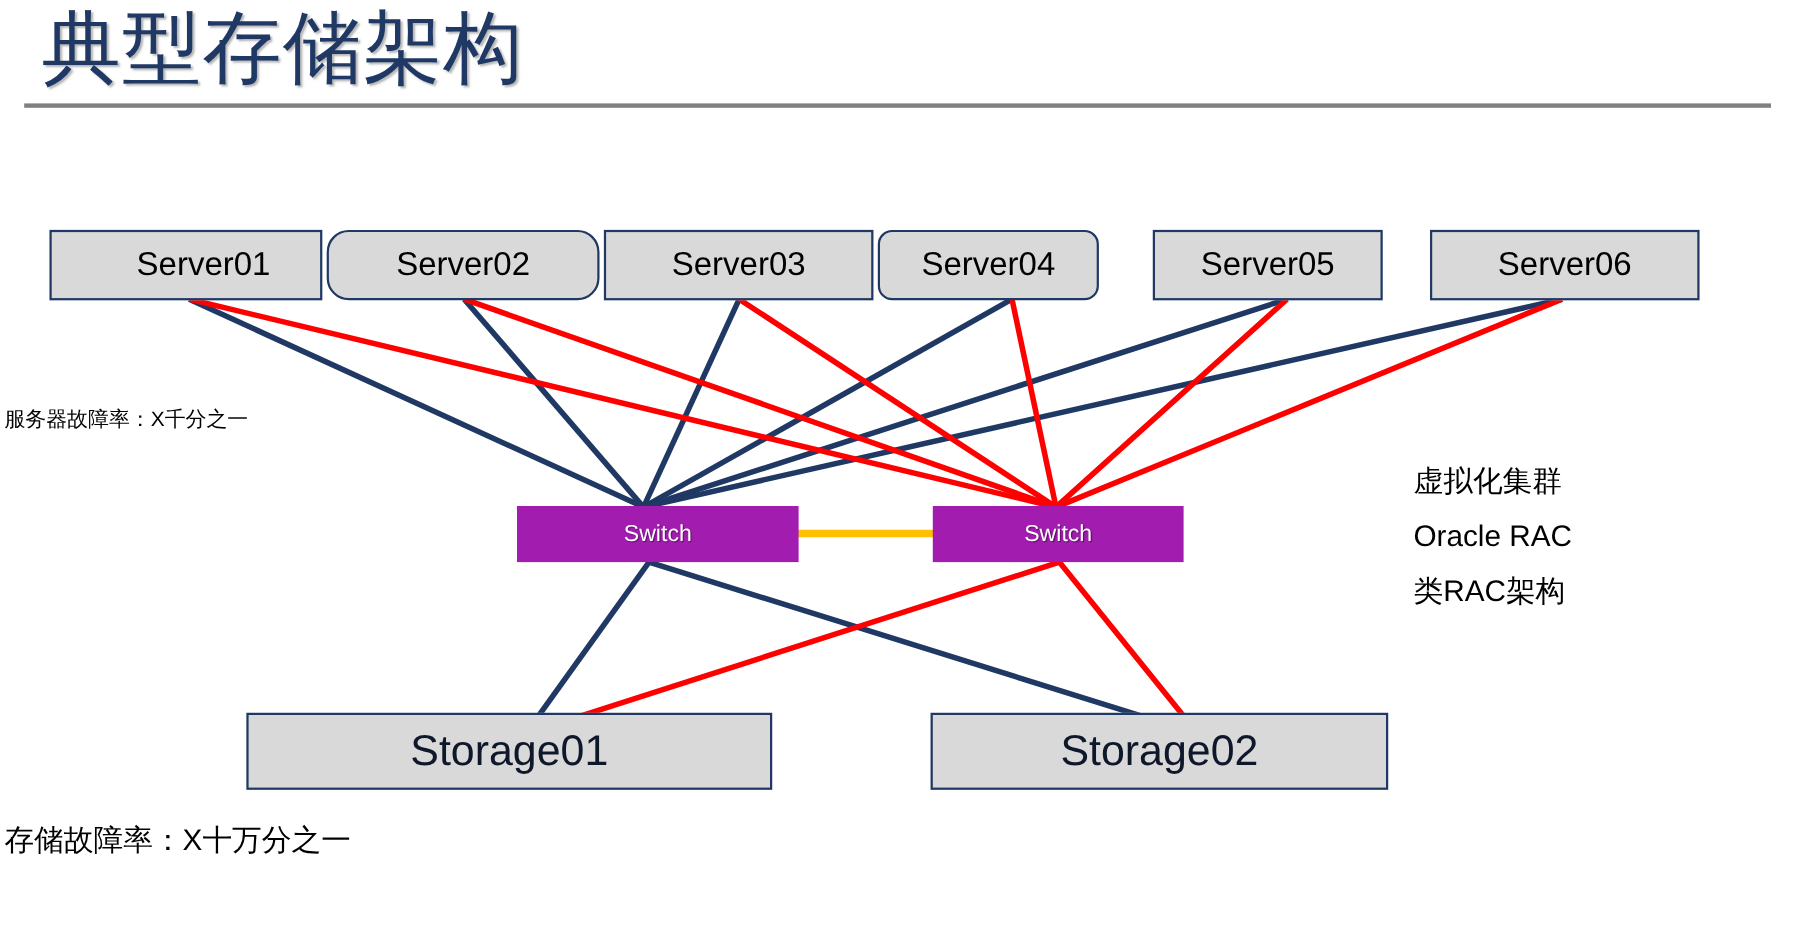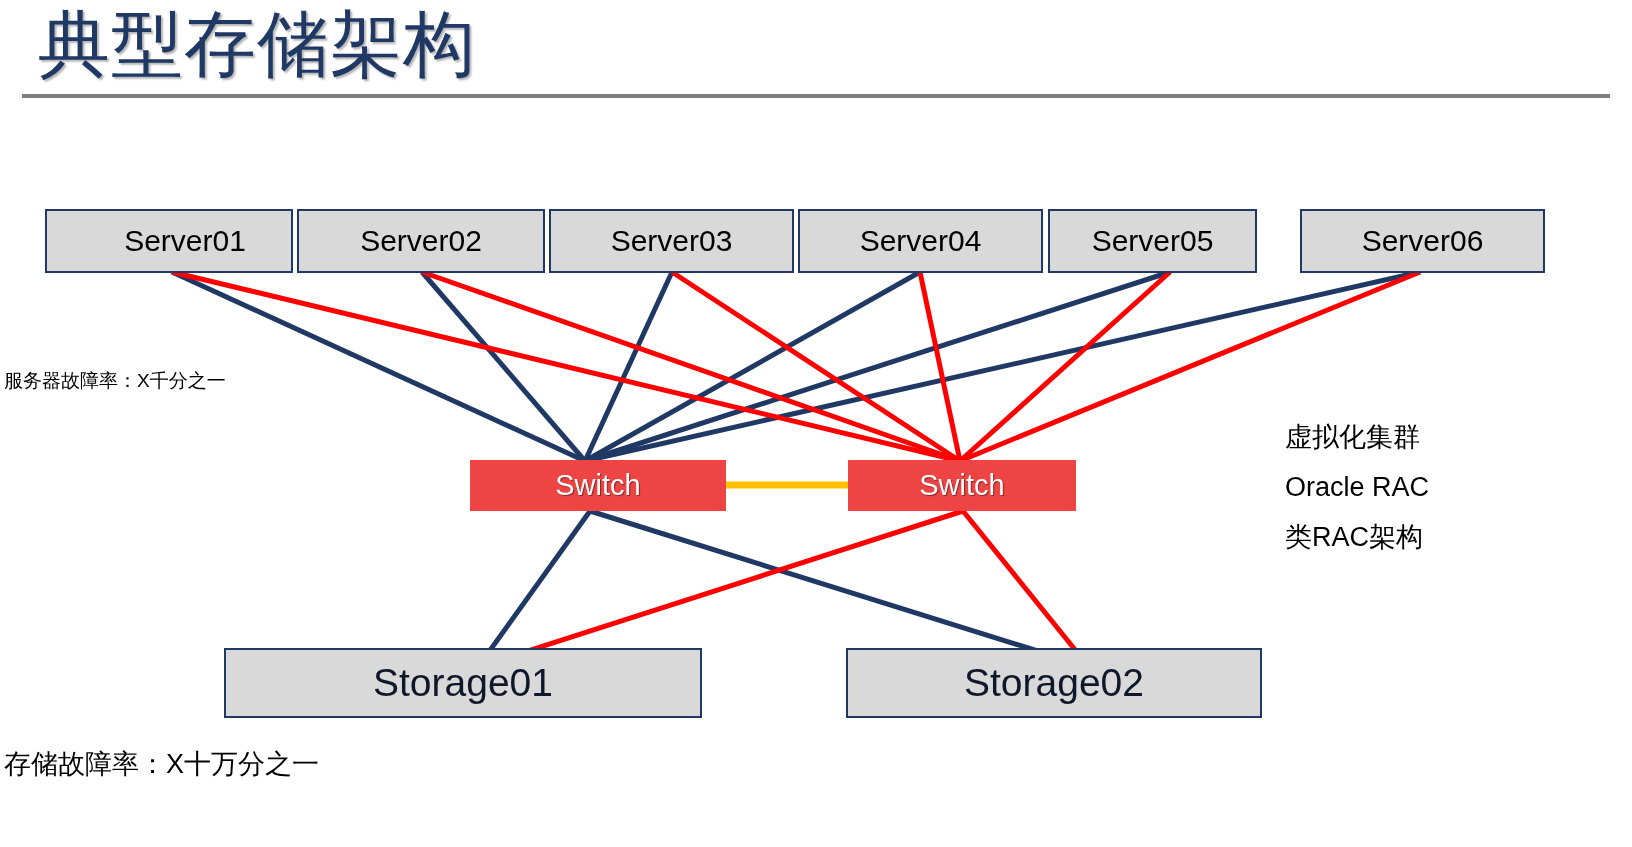--- a/index.html
+++ b/index.html
@@ -61,42 +61,42 @@
   }
   .server-box {
     background: #D9D9D9;
     border: 2px solid #1F3864;
     font-size: 30px;
     color: #000000;
     height: 64px;
     top: 209px;
   }
   .switch-box {
-    background: #ef4444;
+    background: #a21caf;
     border: none;
     color: #FFFFFF;
-    font-size: 29px;
+    font-size: 21px;
     height: 51px;
     top: 460px;
     text-shadow: 1px 1px 1px rgba(0,0,0,0.45);
   }
   .storage-box {
     background: #D9D9D9;
     border: 2px solid #1F3864;
     font-size: 39px;
     color: #0f172a;
     height: 70px;
     top: 648px;
   }
 
   
   #server-01 { left: 45px;   width: 248px; padding-left: 32px; }
-  #server-02 { left: 297px;  width: 248px; }
+  #server-02 { left: 297px;  width: 248px; border-radius: 20px; }
   #server-03 { left: 549px;  width: 245px; }
-  #server-04 { left: 798px;  width: 245px; }
+  #server-04 { left: 798px;  width: 201px; border-radius: 13px; }
   #server-05 { left: 1048px; width: 209px; }
   #server-06 { left: 1300px; width: 245px; }
 
   #switch-01 { left: 470px;  width: 256px; }
   #switch-02 { left: 848px;  width: 228px; }
 
   #storage-01 { left: 224px; width: 478px; }
   #storage-02 { left: 846px; width: 416px; }
 
   

